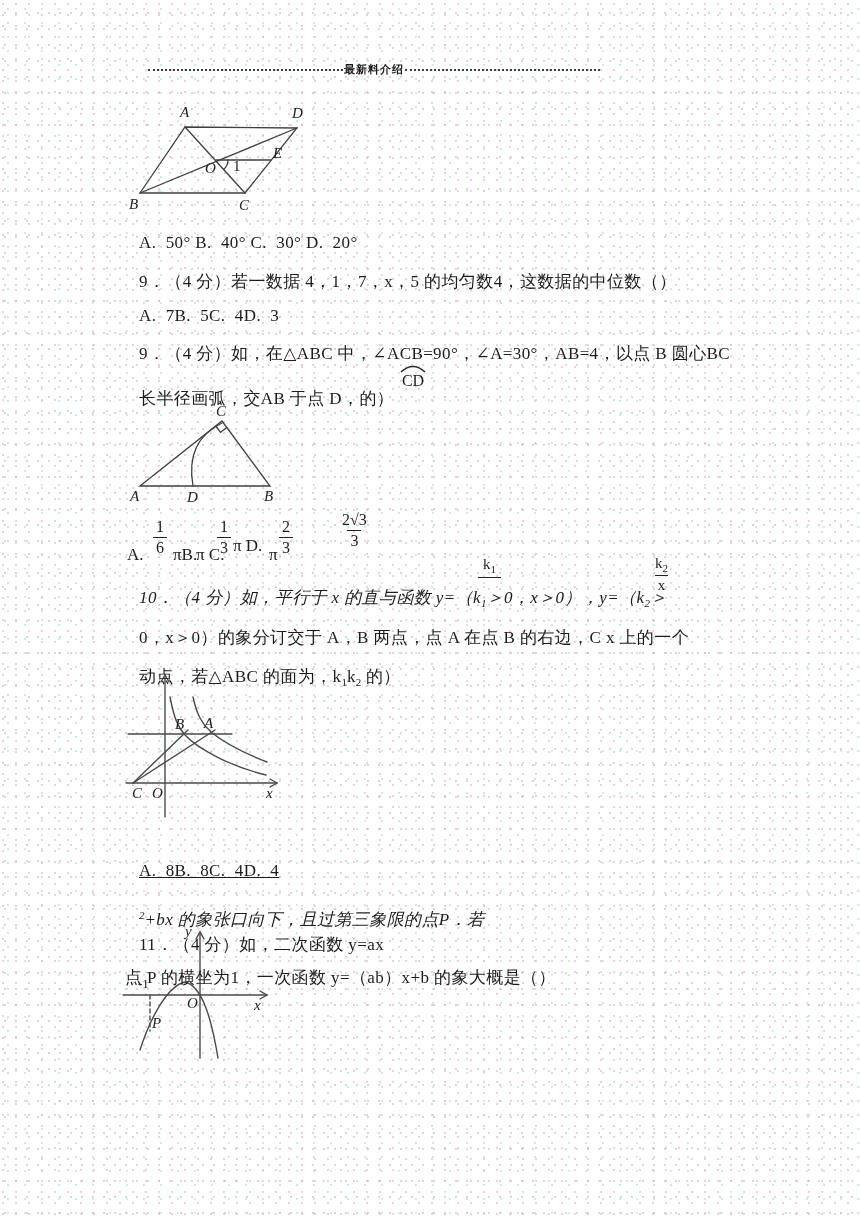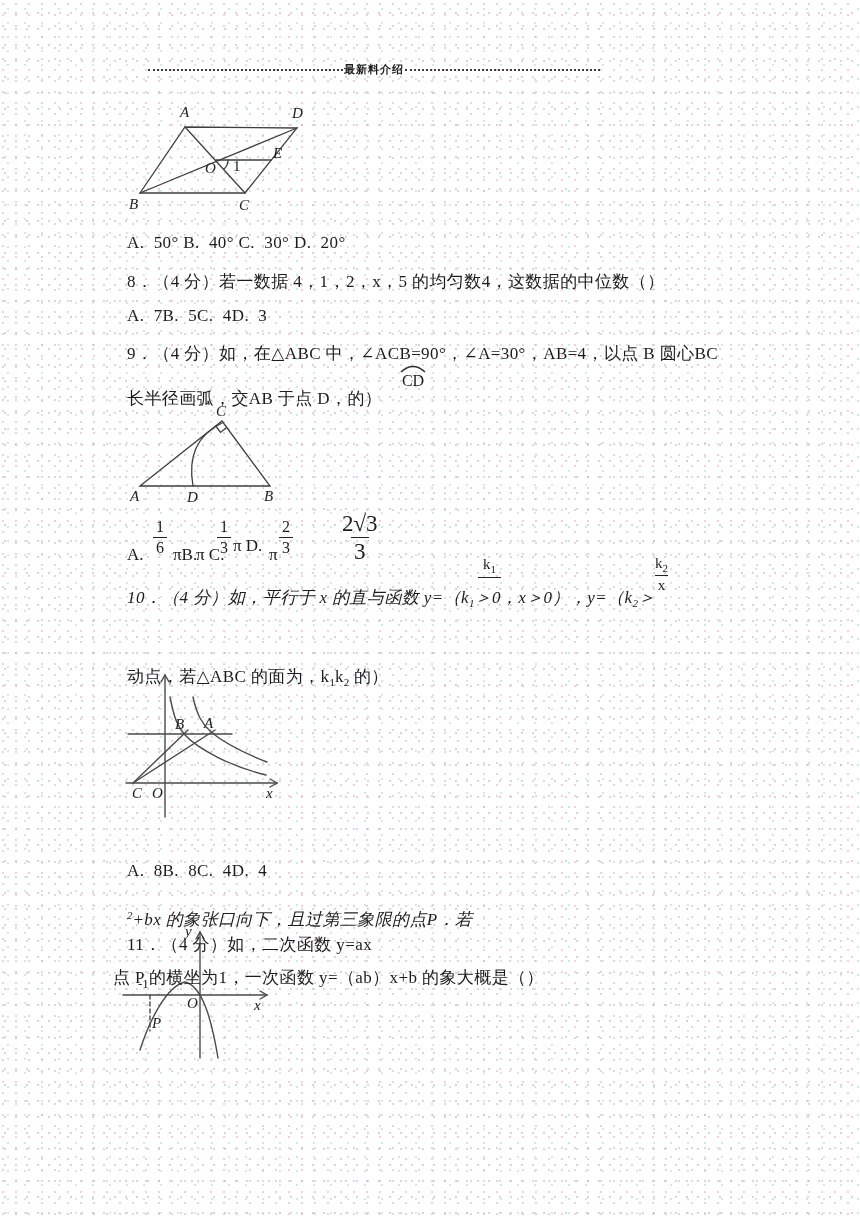--- a/index.html
+++ b/index.html
@@ -18,20 +18,21 @@
     background-size: 13px 11px, 17px 14px, 11px 16px;
     background-position: 2px 3px, 7px 8px, 4px 12px;
     overflow:hidden;
   }
   .tl{
     position:absolute;
     white-space:pre;
     font-size:17px;
     letter-spacing:0.4px;
     z-index:3;
+    margin-left:12px;
   }
   .sub{font-size:11px;vertical-align:-4px;letter-spacing:0;}
   .sup{font-size:11px;vertical-align:6px;letter-spacing:0;}
   .header{
     position:absolute;left:148px;top:62px;width:452px;
     display:flex;align-items:center;z-index:3;
   }
   .header .dots{flex:1;height:0;border-top:2px dotted #3c3c3c;}
   .header .hlabel{font-size:11px;font-weight:bold;padding:0 1px;letter-spacing:1px;font-family:Liberation Serif, serif;}
   .fig{position:absolute;z-index:2;}
@@ -74,21 +75,21 @@
       <text class="flabel" x="4" y="106">B</text>
       <text class="flabel" x="114" y="107">C</text>
       <text class="flabel" x="80" y="70">O</text>
       <text class="flabel" x="148" y="55">E</text>
       <text class="flabel" x="108" y="68" style="font-style:normal">1</text>
     </svg>
   </div>
 
   <div class="tl" style="left:127px;top:233px;">A.  50° B.  40° C.  30° D.  20°</div>
 
-  <div class="tl" style="left:127px;top:270px;">8．（4 分）若一数据 4，1，2，x，5 的均匀数4，这数据的中位数（）</div>
+  <div class="tl" style="left:127px;top:270px;">9．（4 分）若一数据 4，1，7，x，5 的均匀数4，这数据的中位数（）</div>
   <div class="tl" style="left:127px;top:306px;">A.  7B.  5C.  4D.  3</div>
 
   <div class="tl" style="left:127px;top:342px;">9．（4 分）如，在△ABC 中，∠ACB=90°，∠A=30°，AB=4，以点 B 圆心BC</div>
   <div class="cdarc" style="left:398px;top:364px;">
     <svg width="30" height="9" viewBox="0 0 30 9">
       <path d="M3,8 Q15,-3 27,8" stroke="#2a2a2a" stroke-width="1.6" fill="none"></path>
     </svg>
     <span>CD</span>
   </div>
   <div class="tl" style="left:127px;top:387px;">长半径画弧，交AB 于点 D，的）</div>
@@ -117,36 +118,37 @@
   <span class="frac" style="left:217px;top:518px;">
     <span class="num">1</span>
     <span class="den">3</span>
   </span>
   <span class="opt-piece" style="left:233px;top:536px;">π D.</span>
   <span class="opt-piece" style="left:269px;top:545px;">π</span>
   <span class="frac" style="left:279px;top:518px;">
     <span class="num">2</span>
     <span class="den">3</span>
   </span>
-  <span class="frac" style="left:339px;top:511px;font-size:23px;">
+  <span class="frac" style="left:339px;top:511px;font-size:16px;">
     <span class="num">2√3</span>
     <span class="den">3</span>
   </span>
 
   <div class="tl" style="left:127px;top:586px;font-style:italic;"><span>10．（4 分）如，平行于 x 的直与函数 y=（k</span><span class="sub">1</span><span>＞0，x＞0），y=（k</span><span class="sub">2</span><span>＞</span></div>
 
   <span class="kfrac" style="left:478px;top:556px;">
     <span class="knum"><span>k</span><span class="sub">1</span></span>
   </span>
 
   <span class="frac" style="left:652px;top:555px;font-size:15px;">
     <span class="num"><span>k</span><span class="sub">2</span></span>
     <span class="den">x</span>
   </span>
 
+  <div class="tl" style="left:127px;top:626px;">0，x＞0）的象分订交于 A，B 两点，点 A 在点 B 的右边，C x 上的一个</div>
   <div class="tl" style="left:127px;top:665px;text-align:center;"><span>动点，若△ABC 的面为，k</span><span class="sub">1</span><span>k</span><span class="sub">2</span><span> 的）</span></div>
 
   <div class="fig" style="left:120px;top:671px;z-index:2;">
     <svg width="165" height="150" viewBox="0 0 165 150">
       <g stroke="#4a4a4a" stroke-width="1.4" fill="none" stroke-linecap="round">
         <path d="M45,4 L45,146"></path>
         <path d="M41,11 L45,4 L49,11"></path>
         <path d="M6,112 L157,112"></path>
         <path d="M150,108 L157,112 L150,116"></path>
         <path d="M8,63 L112,63"></path>
@@ -156,21 +158,21 @@
         <path d="M13,112 L95,59"></path>
       </g>
       <text class="flabel" x="55" y="58">B</text>
       <text class="flabel" x="84" y="57">A</text>
       <text class="flabel" x="12" y="127">C</text>
       <text class="flabel" x="32" y="127">O</text>
       <text class="flabel" x="146" y="127">x</text>
     </svg>
   </div>
 
-  <div class="tl" style="left:127px;top:861px;">A.  8B.  8C.  4D.  4</div>
+  <div class="tl" style="left:127px;top:861px;text-decoration:underline;">A.  8B.  8C.  4D.  4</div>
 
   <div class="tl" style="left:127px;top:908px;font-style:italic;"><span class="sup">2</span><span>+bx 的象张口向下，且过第三象限的点P．若</span></div>
   <div class="tl" style="left:127px;top:933px;">11．（4 分）如，二次函数 y=ax</div>
   <div class="tl" style="left:113px;top:966px;">点 P 的横坐为1，一次函数 y=（ab）x+b 的象大概是（）</div>
 
   <div class="fig" style="left:115px;top:924px;z-index:1;">
     <svg width="165" height="142" viewBox="0 0 165 142">
       <g stroke="#4a4a4a" stroke-width="1.4" fill="none" stroke-linecap="round">
         <path d="M85,8 L85,134"></path>
         <path d="M81,15 L85,8 L89,15"></path>

